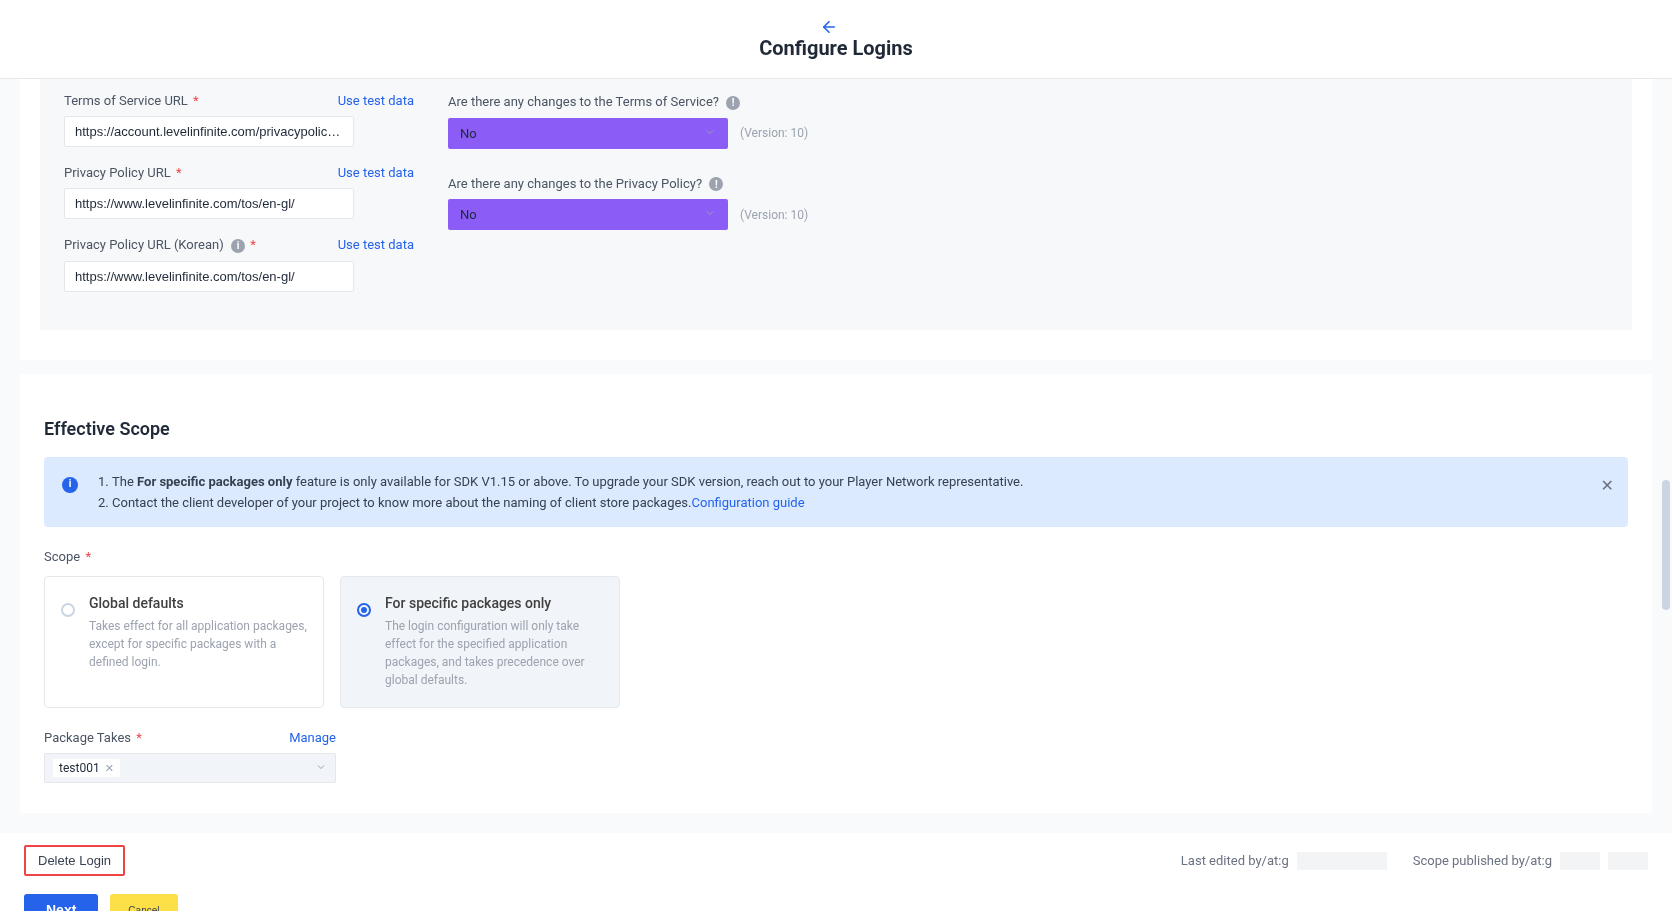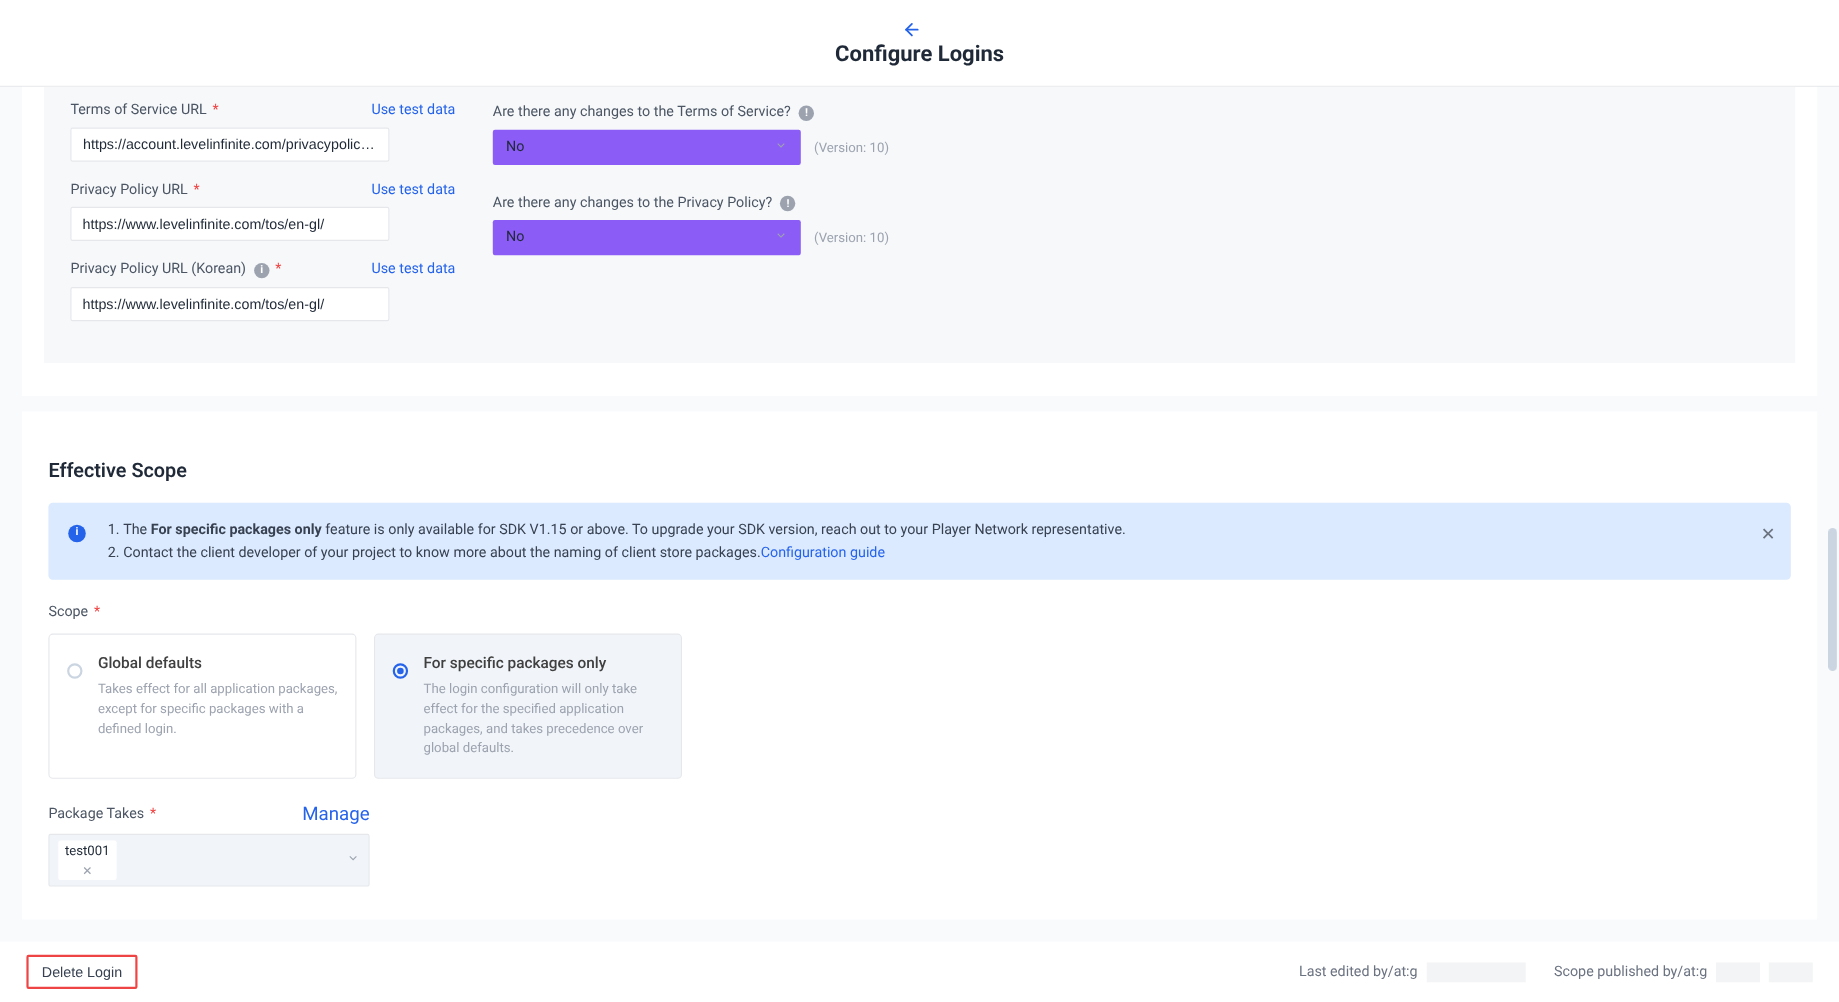--- a/index.html
+++ b/index.html
@@ -35,23 +35,23 @@
     .scope-label { font-size: 13px; color: #4b5563; margin-top: 22px; }
     .scope-options { display: flex; gap: 16px; margin-top: 12px; }
     .scope-option { width: 280px; border: 1px solid #e5e7eb; border-radius: 4px; padding: 18px 16px 18px 44px; position: relative; cursor: pointer; background: #fff; }
     .scope-option.selected { background: #f1f5f9; border-color: #e5e7eb; }
     .radio { position: absolute; left: 16px; top: 26px; width: 14px; height: 14px; border: 2px solid #cbd5e1; border-radius: 50%; }
     .radio.checked { border-color: #2563eb; }
     .radio.checked::after { content: ""; position: absolute; left: 2px; top: 2px; width: 6px; height: 6px; background: #2563eb; border-radius: 50%; }
     .option-title { font-size: 14px; color: #404040; margin-bottom: 6px; font-weight: 500; }
     .option-desc { font-size: 12px; color: #9ca3af; line-height: 1.5; }
     .pkg-row { display: flex; justify-content: space-between; align-items: center; width: 292px; margin-top: 22px; }
-    .manage-link { color: #2563eb; font-size: 17px; cursor: pointer; }
+    .manage-link { color: #2563eb; font-size: 13px; cursor: pointer; }
     .tag-input { width: 292px; background: #f1f5f9; border: 1px solid #e5e7eb; border-radius: 2px; padding: 5px 8px; display: flex; align-items: center; justify-content: space-between; margin-top: 8px; }
-    .tag { background: #fff; padding: 2px 6px; font-size: 12px; border-radius: 2px; display: inline-flex; align-items: center; gap: 5px; flex-direction: column; }
+    .tag { background: #fff; padding: 2px 6px; font-size: 12px; border-radius: 2px; display: inline-flex; align-items: center; gap: 5px; }
     .tag-x { color: #9ca3af; cursor: pointer; font-size: 11px; }
     .footer-meta { display: flex; justify-content: space-between; align-items: center; padding: 12px 24px; }
     .delete-btn { border: 2px solid #ef4444; padding: 6px 12px; font-size: 13px; color: #374151; background: #fff; cursor: pointer; border-radius: 2px; }
     .meta-right { display: flex; gap: 26px; align-items: center; font-size: 13px; color: #6b7280; }
     .meta-item { display: flex; align-items: center; gap: 8px; }
     .blur-box { width: 90px; height: 18px; background: #f3f4f6; }
     .blur-box.sm { width: 40px; }
     .bottom-btns { display: flex; gap: 12px; padding: 6px 24px 16px 24px; }
     .btn-primary { background: #2563eb; color: #fff; border: none; padding: 8px 22px; font-size: 14px; font-weight: 600; border-radius: 3px; cursor: pointer; }
     .btn-secondary { background: #fde047; color: #374151; border: none; padding: 8px 18px; font-size: 10px; font-weight: 500; border-radius: 3px; cursor: pointer; text-align: right; }

